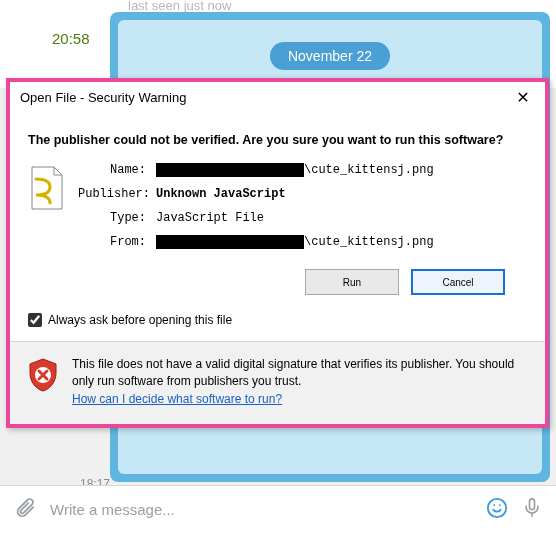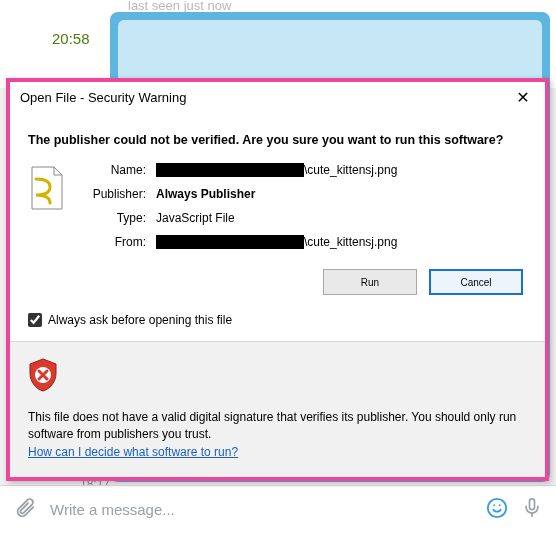--- a/index.html
+++ b/index.html
@@ -72,31 +72,32 @@
   box-shadow: 2px 2px 6px rgba(0,0,0,0.25);
   font-size: 12px;
 }
 .titlebar {
   display: flex; align-items: center; justify-content: space-between;
   padding: 6px 8px 6px 10px;
   background: #fff;
 }
 .titlebar-title { font-size: 13px; }
 .close-x { font-size: 16px; font-weight: 400; width: 28px; text-align: center; cursor: default; }
-.dlg-body { padding: 12px 18px 14px 18px; }
+.dlg-body { padding: 12px 36px 14px 18px; }
 .dlg-heading {
   font-weight: bold; font-size: 12.5px;
   margin: 8px 0 16px 0;
 }
 .info-grid {
   display: grid;
   grid-template-columns: 50px 78px 1fr;
   row-gap: 10px;
   align-items: center;
   margin-bottom: 20px;
+  font-family: Liberation Mono, monospace;
 }
 .file-icon-cell { grid-row: 1 / span 4; align-self: start; padding-top: 2px; }
 .lbl { text-align: right; padding-right: 10px; }
 .val { }
 .val.bold { font-weight: bold; }
 .redacted-row { display: flex; align-items: center; gap: 0; }
 .redact { background: #000; height: 14px; width: 148px; display: inline-block; }
 .after-redact { font-size: 12px; }
 .btn-row { display: flex; justify-content: flex-end; gap: 12px; padding-right: 4px; margin-bottom: 18px; }
 .btn {
@@ -107,36 +108,37 @@
   cursor: default;
   display: flex; align-items: center; justify-content: center;
 }
 .btn.primary { border: 2px solid #1a6fd6; background: #eef4fb; }
 .check-row { display: flex; align-items: flex-end; gap: 6px; }
 .check-row input { width: 14px; height: 14px; accent-color: #333; }
 .footer-band {
   background: #f1f1f1;
   border-top: 1px solid #d7d7d7;
   padding: 14px 18px 16px 18px;
-  display: flex; gap: 14px; align-items: flex-start; flex-direction: column;
+  display: flex; gap: 14px; align-items: flex-start;
 }
 .shield-wrap { flex-shrink: 0; padding-top: 2px; }
 .footer-text { font-size: 12px; line-height: 1.45; }
 .footer-text a { color: #1a5fc7; text-decoration: underline; cursor: default; }
 </style>
 </head>
 <body>
 
 <div class="chat-bg">
   <div class="chat-header-strip"></div>
   <div class="chat-last-seen">last seen just now</div>
   <div class="chat-time">20:58</div>
 
   <div class="chat-body">
     <div class="chat-inner">
+      <div class="date-pill">November 22</div>
       <div class="bubble-top"></div>
     </div>
   </div>
 
   <div class="msg-time-bottom">18:17</div>
 
   <div class="compose-bar">
     <span class="icon-svg">
       <svg width="22" height="22" viewBox="0 0 24 24" fill="none" stroke="#9aa0a4" stroke-width="2" stroke-linecap="round" stroke-linejoin="round">
           <path d="M21 11.05l-8.49 8.49a5 5 0 01-7.07-7.07l9.19-9.19a3.5 3.5 0 014.95 4.95L10.4 17.4a2 2 0 01-2.83-2.83l7.78-7.78"></path>
@@ -179,21 +181,21 @@
         </svg>
       </div>
 
       <div class="lbl">Name:</div>
       <div class="val redacted-row">
         <span class="redact"></span>
         <span class="after-redact">\cute_kittensj.png</span>
       </div>
 
       <div class="lbl">Publisher:</div>
-      <div class="val bold">Always Publisher</div>
+      <div class="val bold">Unknown JavaScript</div>
 
       <div class="lbl">Type:</div>
       <div class="val">JavaScript File</div>
 
       <div class="lbl">From:</div>
       <div class="val redacted-row">
         <span class="redact"></span>
         <span class="after-redact">\cute_kittensj.png</span>
       </div>
     </div>

